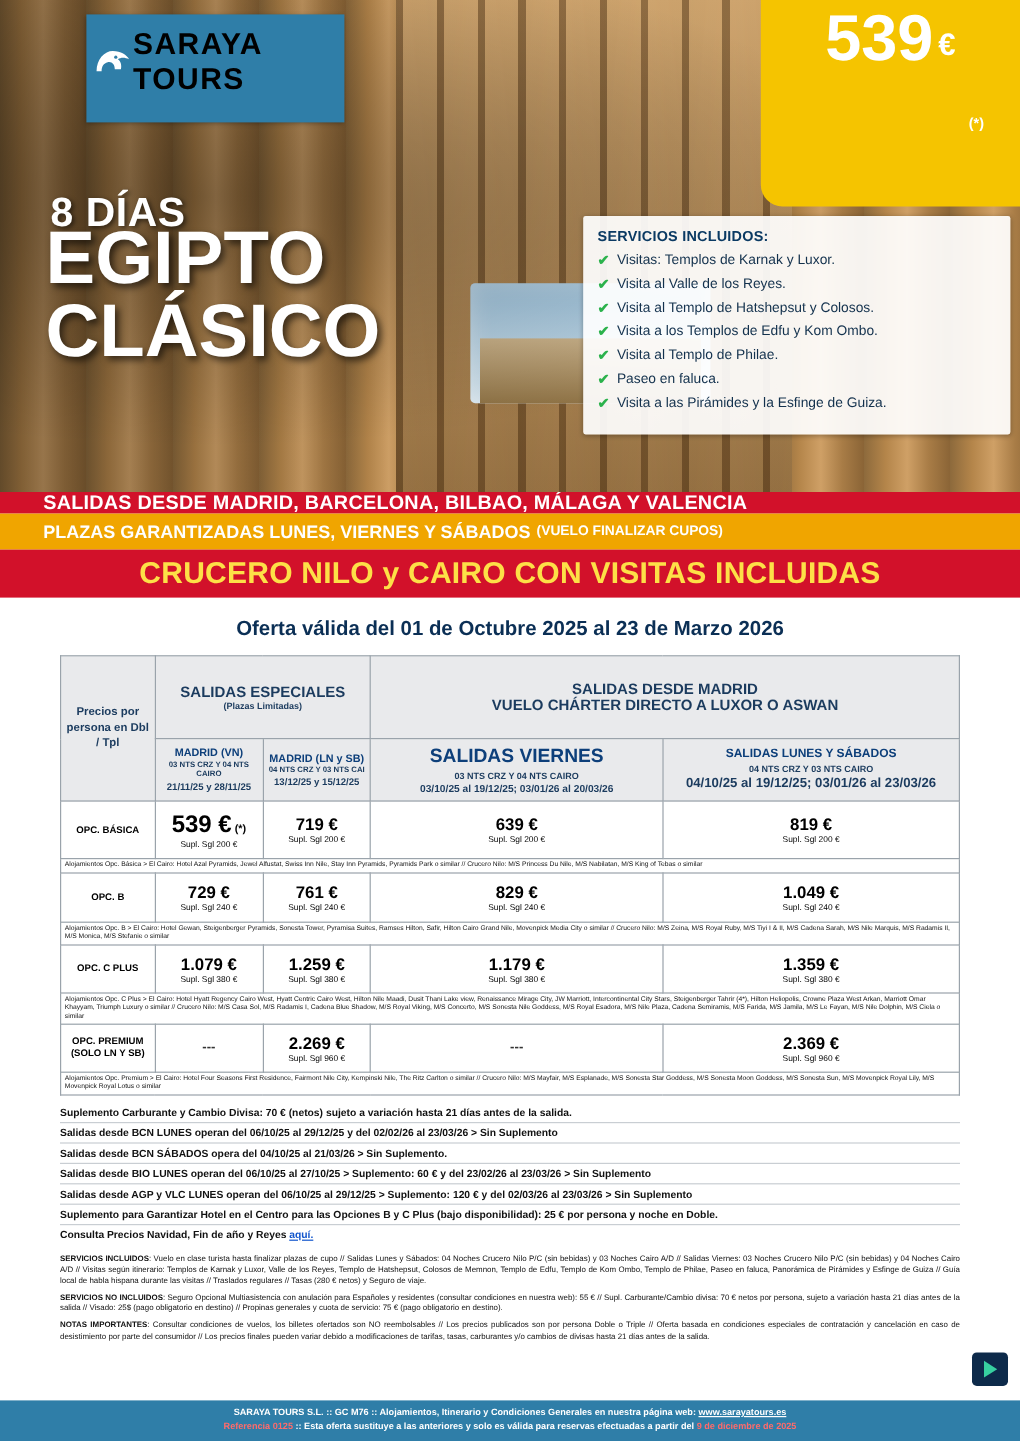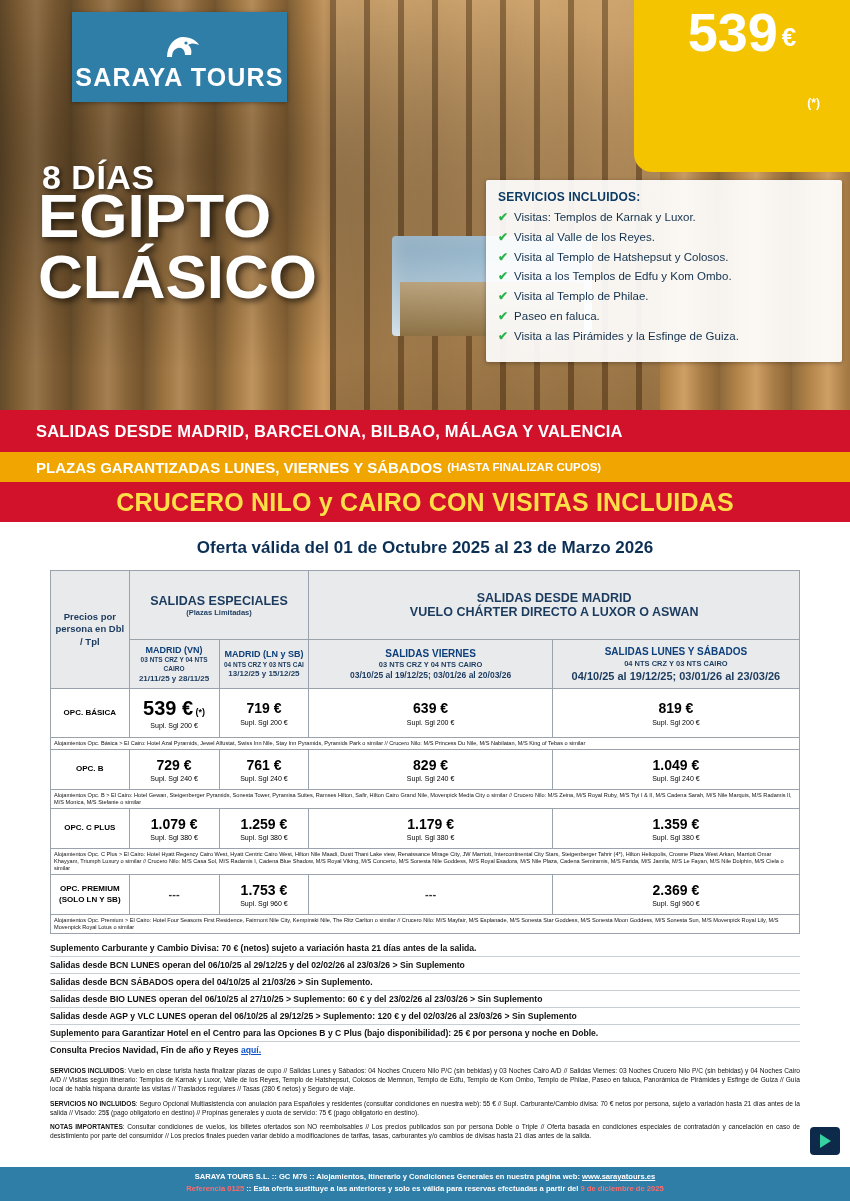--- a/index.html
+++ b/index.html
@@ -51,22 +51,22 @@
   }
   .hero-vignette{
     position:absolute; inset:0;
     background: radial-gradient(ellipse at 20% 40%, rgba(0,0,0,.28), rgba(0,0,0,0) 60%),
                 linear-gradient(90deg, rgba(0,0,0,.30), rgba(0,0,0,0) 40%);
   }
 
   
   .logo {
     position:absolute; left:72px; top:12px; width:215px; height:90px;
-    background:#2f7ea8; color:#ffffff;
-    display:flex; flex-direction:column; align-items:center; justify-content:flex-end;
+    background:#2f7ea8; color:#000000;
+    display:flex; flex-direction:row; align-items:center; justify-content:flex-end;
     padding-bottom:10px;
     box-shadow:0 1px 4px rgba(0,0,0,.35);
   }
   .logo .mark { width:46px; height:28px; margin-bottom:2px; }
   .logo .name { font-size:25px; font-weight:bold; letter-spacing:1.2px; }
 
   
   .t-days {
     position:absolute; left:42px; top:158px;
     font-size:34px; font-weight:bold; color:#fff;
@@ -104,21 +104,21 @@
   .svc h3 { margin:0 0 7px 0; font-size:12px; color:#0b3a63; letter-spacing:.2px; }
   .svc ul { list-style:none; margin:0; padding:0; }
   .svc li {
     font-size:11.5px; color:#13314d; margin:0 0 6px 0;
     display:flex; align-items:flex-start; line-height:1.15;
   }
   .svc li .chk { color:#2bb24c; font-size:12px; font-weight:bold; margin-right:6px; }
 
   
   .band-red1 {
-    height:42px; background:#d2112a; color:#fff;
+    height:18px; background:#d2112a; color:#fff;
     display:flex; align-items:center; padding-left:36px;
     font-size:16.5px; font-weight:bold; letter-spacing:.2px;
   }
   .band-orange {
     height:30px; background:#f0a500; color:#fff;
     display:flex; align-items:center; padding-left:36px;
     font-size:15px; font-weight:bold;
   }
   .band-orange .small { font-size:11.5px; font-weight:bold; margin-left:5px; }
   .band-red2 {
@@ -263,21 +263,21 @@
             <span class="chk">✔</span>
             <span>Visita a las Pirámides y la Esfinge de Guiza.</span>
           </li>
       </ul>
     </div>
   </div>
 
   <div class="band-red1">SALIDAS DESDE MADRID, BARCELONA, BILBAO, MÁLAGA Y VALENCIA</div>
   <div class="band-orange">
     <span>PLAZAS GARANTIZADAS LUNES, VIERNES Y SÁBADOS</span>
-    <span class="small">(HASTA FINALIZAR CUPOS)</span>
+    <span class="small">(VUELO FINALIZAR CUPOS)</span>
   </div>
   <div class="band-red2">CRUCERO NILO y CAIRO CON VISITAS INCLUIDAS</div>
 
   <div class="valid">Oferta válida del 01 de Octubre 2025 al 23 de Marzo 2026</div>
 
   <div class="tbl-wrap">
     <table class="price">
       <colgroup>
         <col style="width:10.5%">
         <col style="width:12%">
@@ -302,21 +302,21 @@
             <div class="c1">MADRID (VN)</div>
             <div class="c2">03 NTS CRZ Y 04 NTS CAIRO</div>
             <div class="c3">21/11/25 y 28/11/25</div>
           </th>
           <th class="hdr-col">
             <div class="c1">MADRID (LN y SB)</div>
             <div class="c2">04 NTS CRZ Y 03 NTS CAI</div>
             <div class="c3">13/12/25 y 15/12/25</div>
           </th>
           <th class="hdr-col">
-            <div class="c1" style="font-size:10px">SALIDAS VIERNES</div>
+            <div class="c1" style="font-size:16px">SALIDAS VIERNES</div>
             <div class="c2" style="font-size:7.5px">03 NTS CRZ Y 04 NTS CAIRO</div>
             <div class="c3" style="font-size:8.5px">03/10/25 al 19/12/25; 03/01/26 al 20/03/26</div>
           </th>
           <th class="hdr-col">
             <div class="c1" style="font-size:10px">SALIDAS LUNES Y SÁBADOS</div>
             <div class="c2" style="font-size:7.5px">04 NTS CRZ Y 03 NTS CAIRO</div>
             <div class="c3" style="font-size:11px">04/10/25 al 19/12/25; 03/01/26 al 23/03/26</div>
           </th>
         </tr>
       </thead>
@@ -391,21 +391,21 @@
         <tr class="note-row">
           <td colspan="5">Alojamientos Opc. C Plus &gt; El Cairo: Hotel Hyatt Regency Cairo West, Hyatt Centric Cairo West, Hilton Nile Maadi, Dusit Thani Lake view, Renaissance Mirage City, JW Marriott, Intercontinental City Stars, Steigenberger Tahrir (4*), Hilton Heliopolis, Crowne Plaza West Arkan, Marriott Omar Khayyam, Triumph Luxury o similar // Crucero Nilo: M/S Casa Sol, M/S Radamis I, Cadena Blue Shadow, M/S Royal Viking, M/S Concerto, M/S Sonesta Nile Goddess, M/S Royal Esadora, M/S Nile Plaza, Cadena Semiramis, M/S Farida, M/S Jamila, M/S Le Fayan, M/S Nile Dolphin, M/S Ciela o similar</td>
         </tr>
 
         <tr>
           <td class="rowlabel">OPC. PREMIUM (SOLO LN Y SB)</td>
           <td class="cell">
             <span class="dash">---</span>
           </td>
           <td class="cell">
-            <span class="p">1.753 €</span>
+            <span class="p">2.269 €</span>
             <div class="sup">Supl. Sgl 960 €</div>
           </td>
           <td class="cell">
             <span class="dash">---</span>
           </td>
           <td class="cell">
             <span class="p">2.369 €</span>
             <div class="sup">Supl. Sgl 960 €</div>
           </td>
         </tr>

